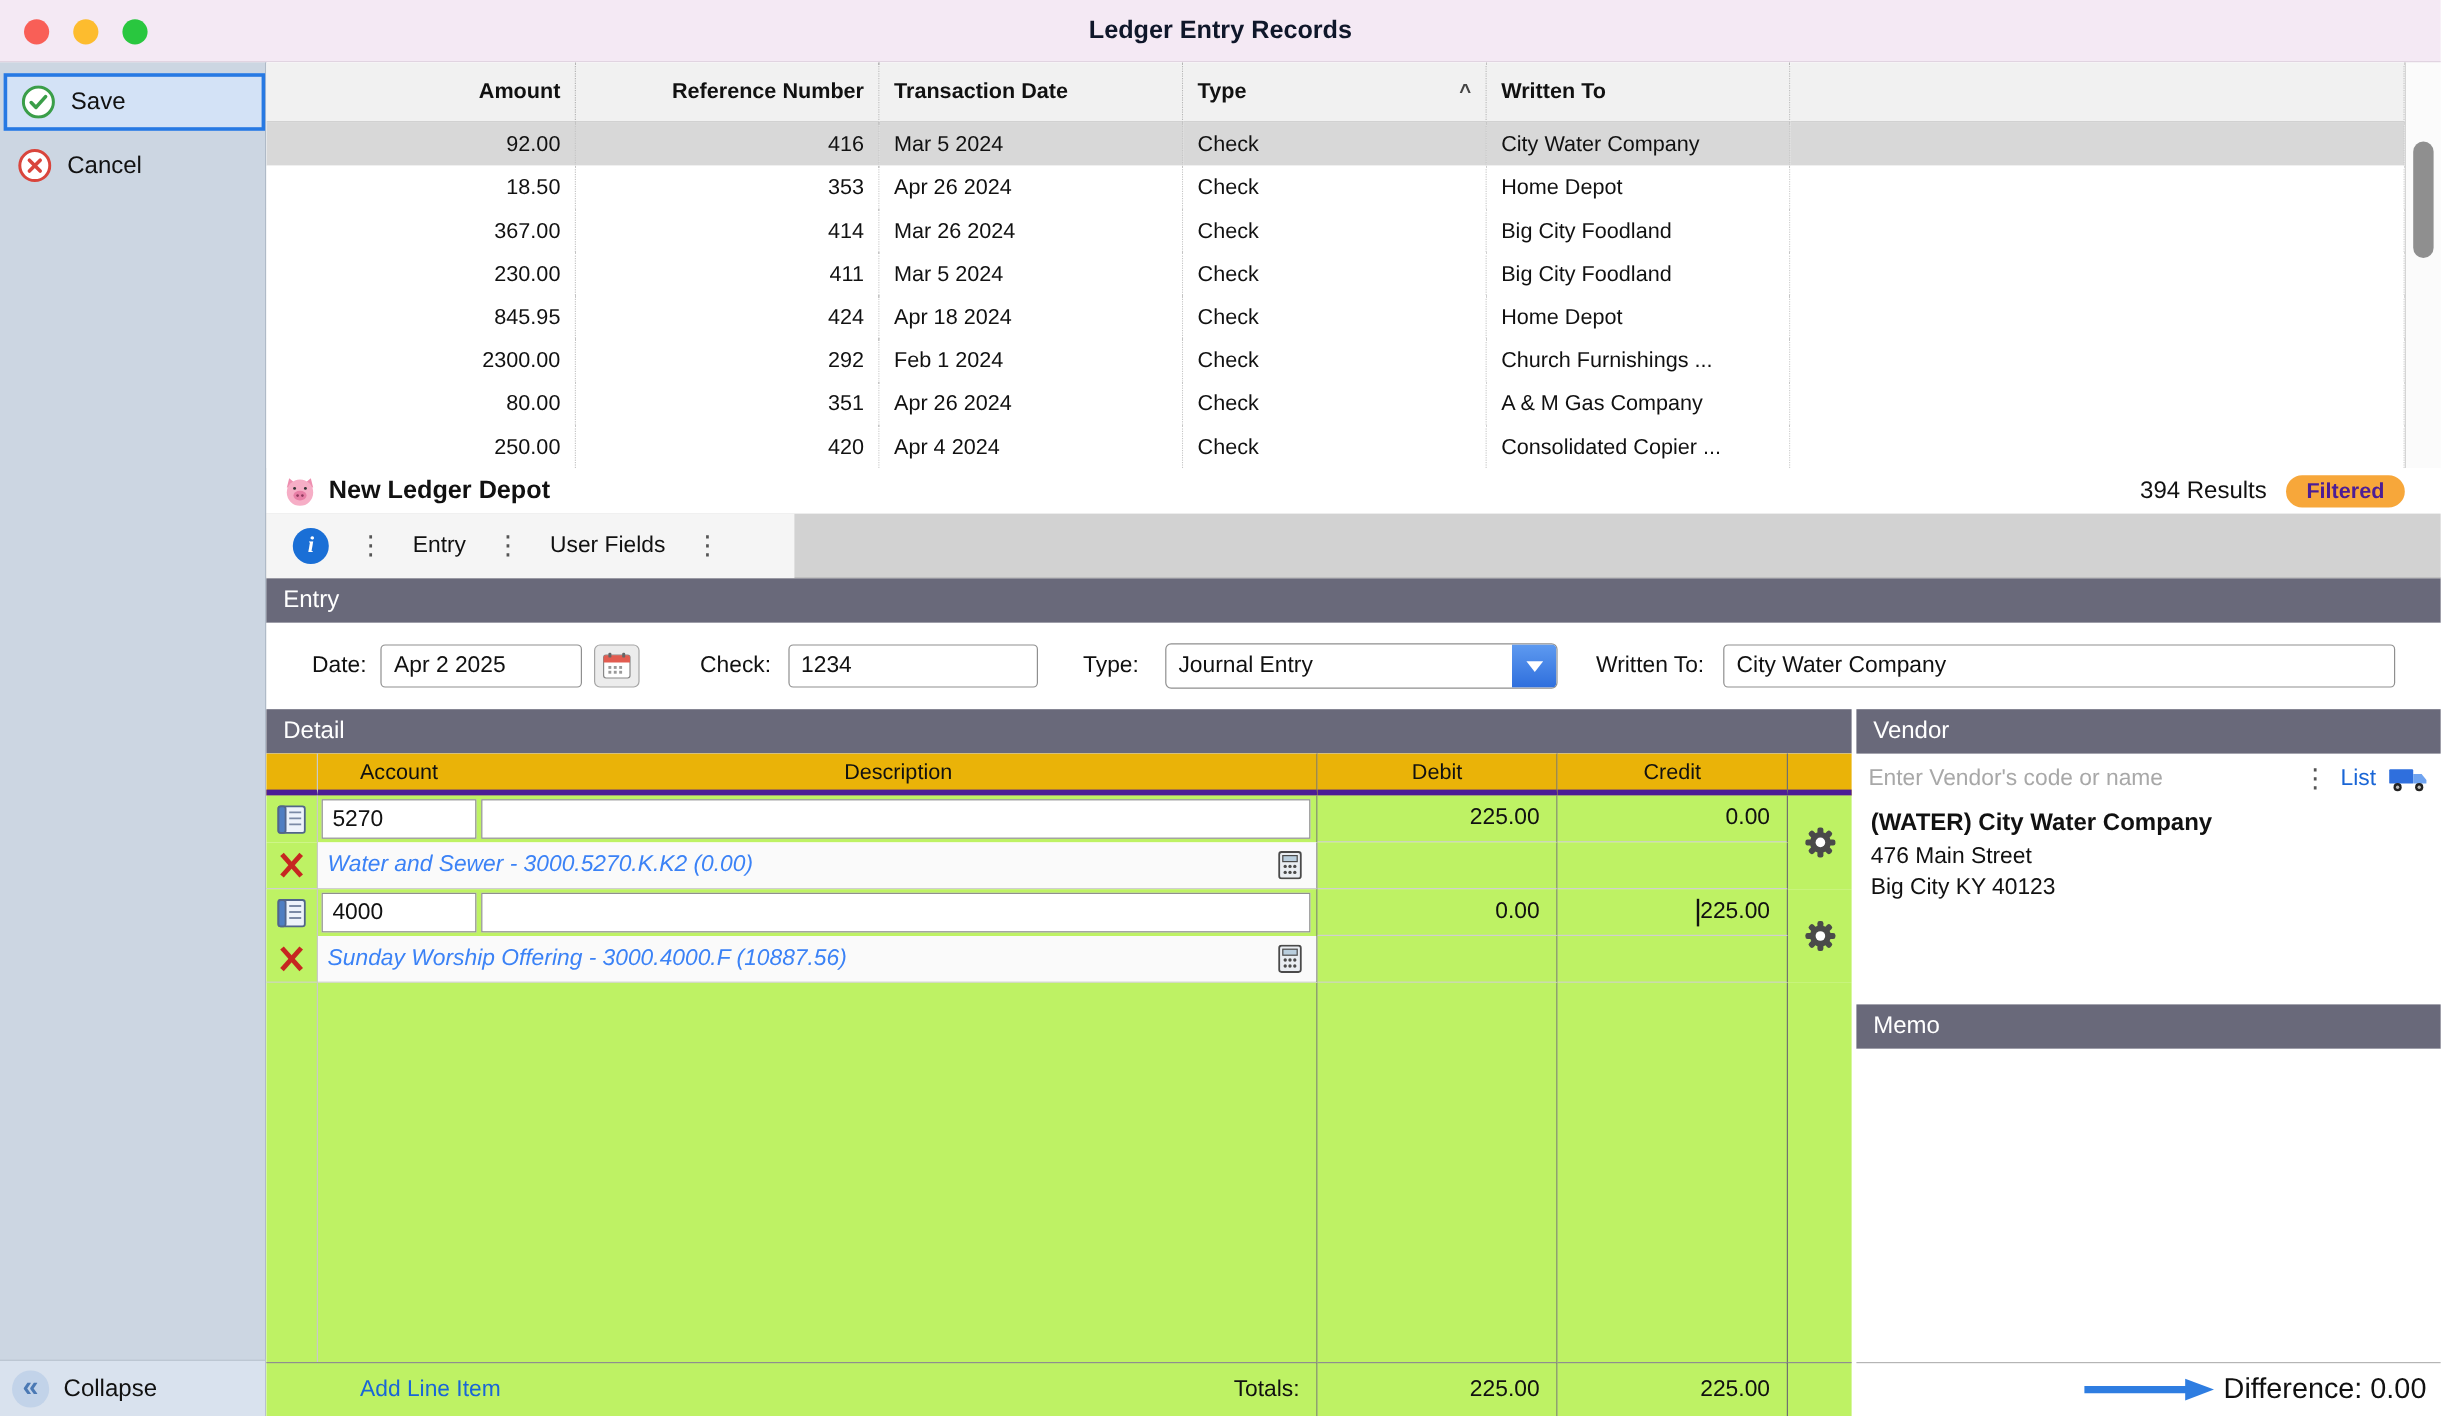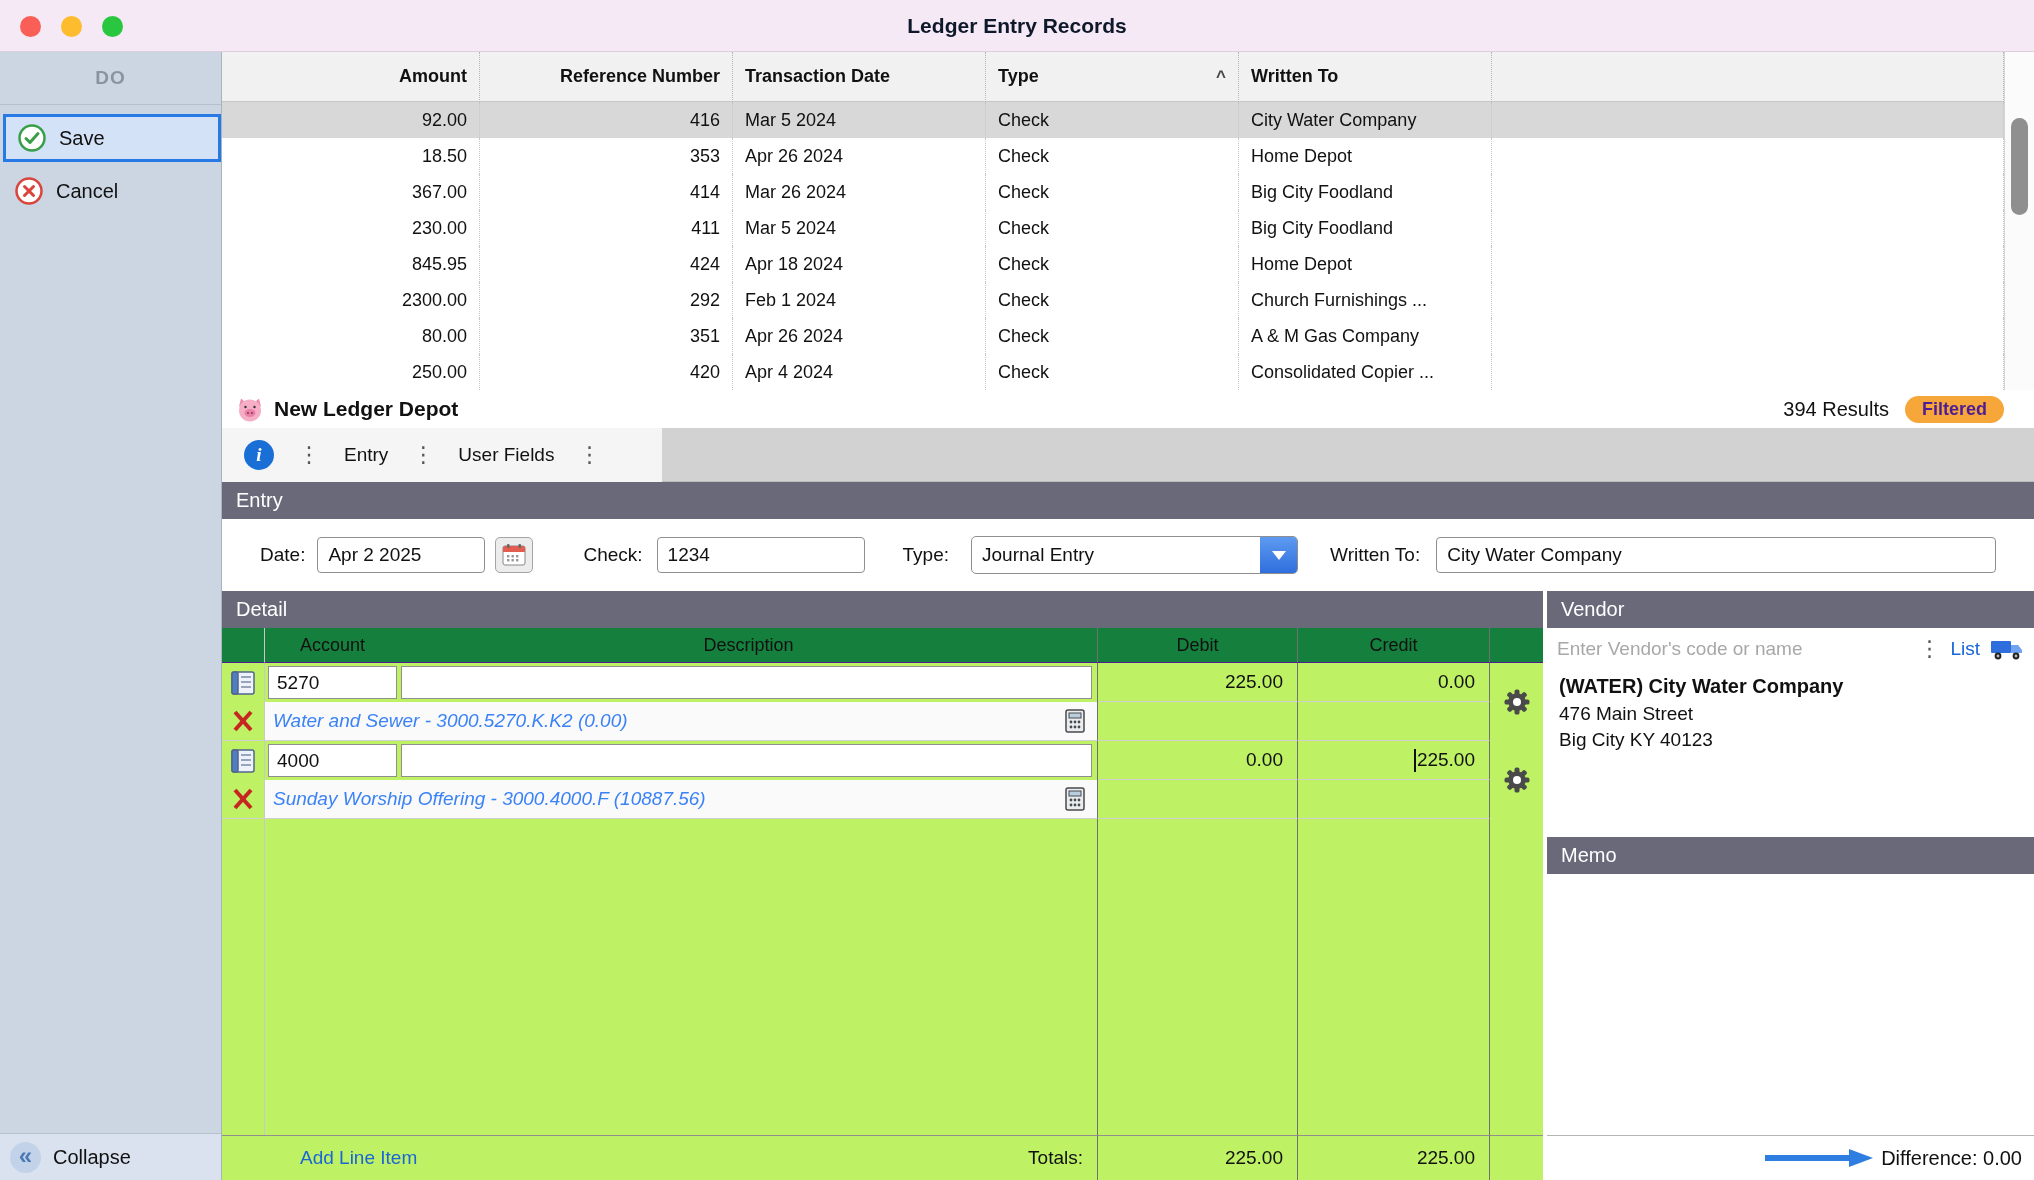--- a/index.html
+++ b/index.html
@@ -86,21 +86,21 @@
             align-items:center; justify-content:center; }
   .tri { width:0; height:0; border-left:7px solid transparent; border-right:7px solid transparent; border-top:9px solid #fff; }
 
   
   #detail { left:222px; top:591px; width:1321px; height:589px; background:#fff; }
   #detail .panelhdr, #vendor .panelhdr { height:37px; background:#69697a; color:#fff; font-size:20px;
             display:flex; align-items:center; padding-left:14px; }
   .dgrid { position:absolute; top:37px; left:0; width:1321px; height:552px; display:grid;
            grid-template-columns:43px 135px 698px 200px 192px 1fr;
            grid-template-rows:35px 39px 39px 39px 39px 1fr 45px; background:#fff; }
-  .dhc { background:#15803d; border-bottom:1px solid #4c1d95; font-size:18px; display:flex;
+  .dhc { background:#eab308; border-bottom:5px solid #4c1d95; font-size:18px; display:flex;
          align-items:center; justify-content:center; }
   .cell { display:flex; align-items:center; font-size:19px; background:#bef264; }
   .b-lr { border-right:1px solid #c9c9c9; }
   .b-dr { border-right:1px solid #707070; }
   .b-b  { border-bottom:1px solid #cfcfcf; }
   .icell { justify-content:center; }
   .abox { border:1px solid #8f8f8f; height:33px; background:#fff; display:flex; align-items:center;
           padding-left:8px; width:100%; margin:0 3px; }
   .dbox { border:1px solid #8f8f8f; height:33px; background:#fff; width:100%; margin:0 5px 0 1px; }
   .num { justify-content:flex-end; padding-right:14px; }
@@ -117,36 +117,35 @@
   .vsearch { height:41px; display:flex; align-items:center; padding:0 10px; gap:10px; }
   .vinput { border:none; outline:none; flex:1; font-size:19px; font-family:inherit; color:#333; min-width:0; background:transparent; }
   .vinput::placeholder { color:#a8a8a8; }
   .vlist { color:#1a66d6; font-size:19px; }
   .vinfo { padding:6px 12px; }
   .vname { font-weight:bold; font-size:20px; margin-bottom:3px; }
   .vaddr { font-size:19px; line-height:26px; }
   .memohdr { position:absolute; top:246px; left:0; width:100%; height:37px; }
   .memobody { position:absolute; top:283px; left:0; width:100%; height:261px; background:#fff; }
   .vfooter { position:absolute; bottom:0; left:0; width:100%; height:45px; border-top:1px solid #b5b5b5;
-             display:flex; align-items:center; justify-content:flex-end; gap:8px; padding-right:12px; font-size:20px; }
+             display:flex; align-items:center; justify-content:flex-end; gap:8px; padding-right:12px; font-size:24px; }
 </style>
 </head>
 <body>
 
 <div class="abs" id="titlebar">
   <div class="lights">
     <div class="light l-red"></div>
     <div class="light l-yellow"></div>
     <div class="light l-green"></div>
   </div>
   <div id="title">Ledger Entry Records</div>
 </div>
 
 <div class="abs" id="sidebar">
-  <div class="do">DO</div>
 
   <div class="save">
     <span style="display:flex">
       <svg width="28" height="28" viewBox="0 0 28 28">
         <circle cx="14" cy="14" r="12.5" fill="#ffffff" stroke="#3a9e49" stroke-width="2.5"></circle>
         <path d="M8 14.5 l4 4 L20 9.5" fill="none" stroke="#3a9e49" stroke-width="3" stroke-linecap="round" stroke-linejoin="round"></path>
       </svg>
     </span>
     <span class="side-label">Save</span>
   </div>

